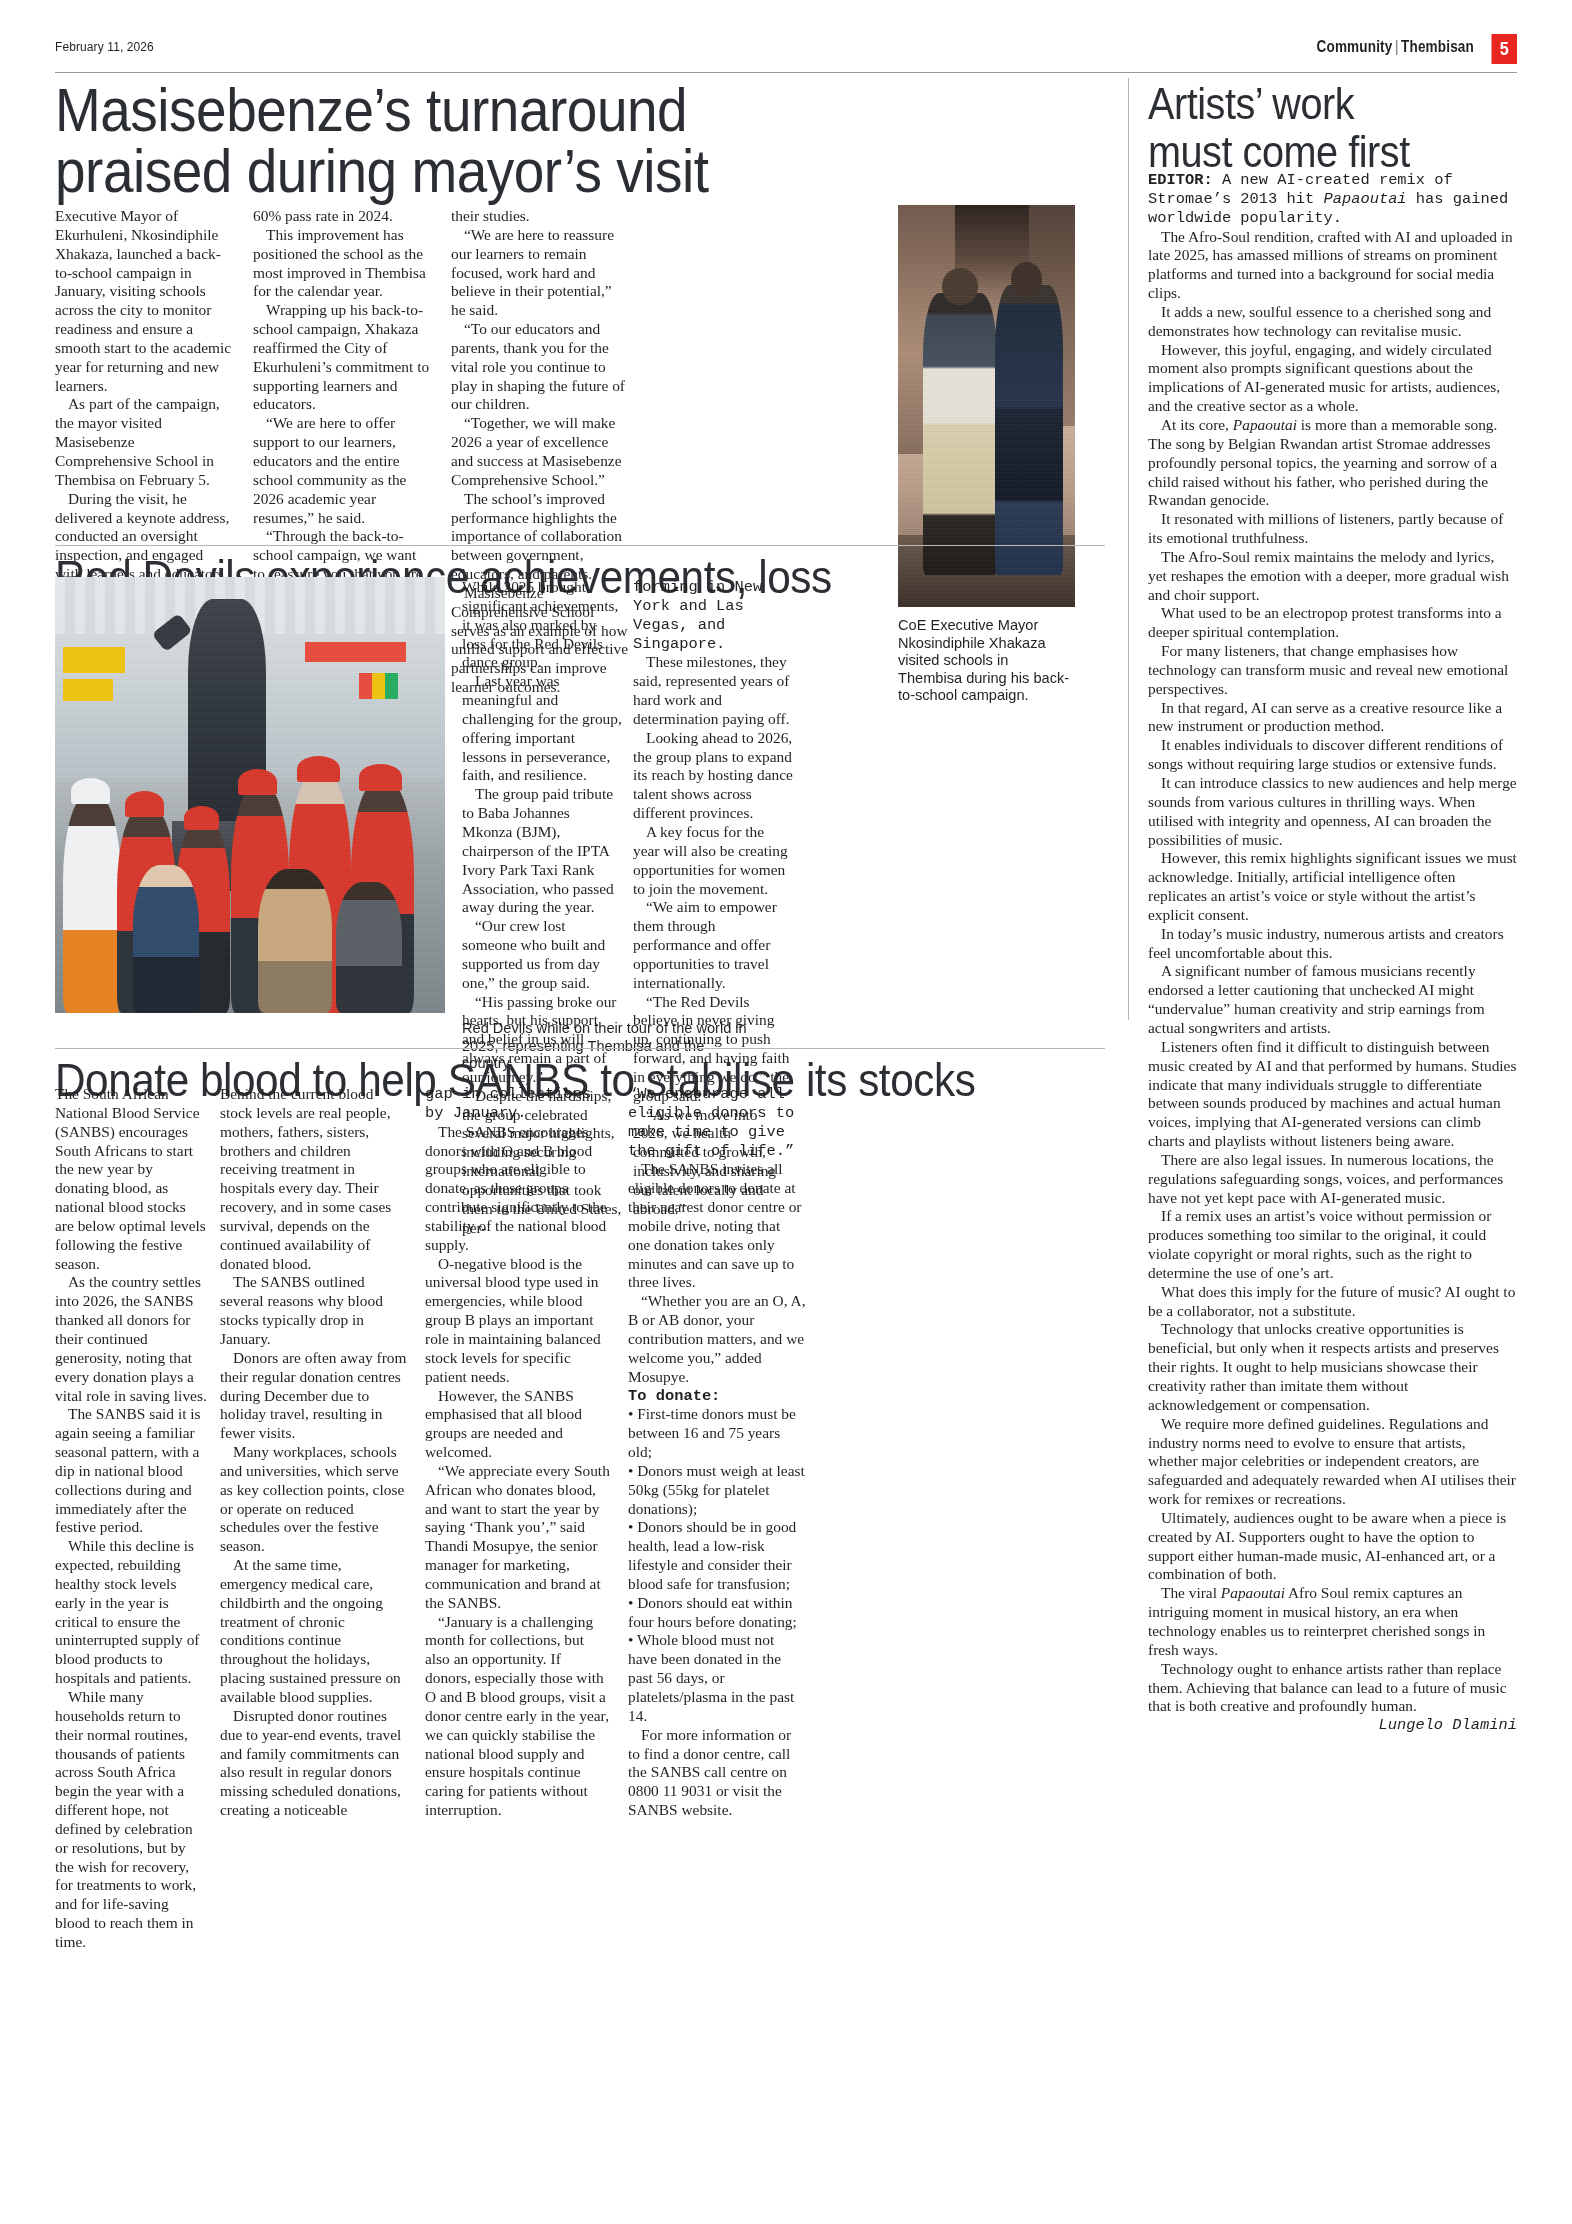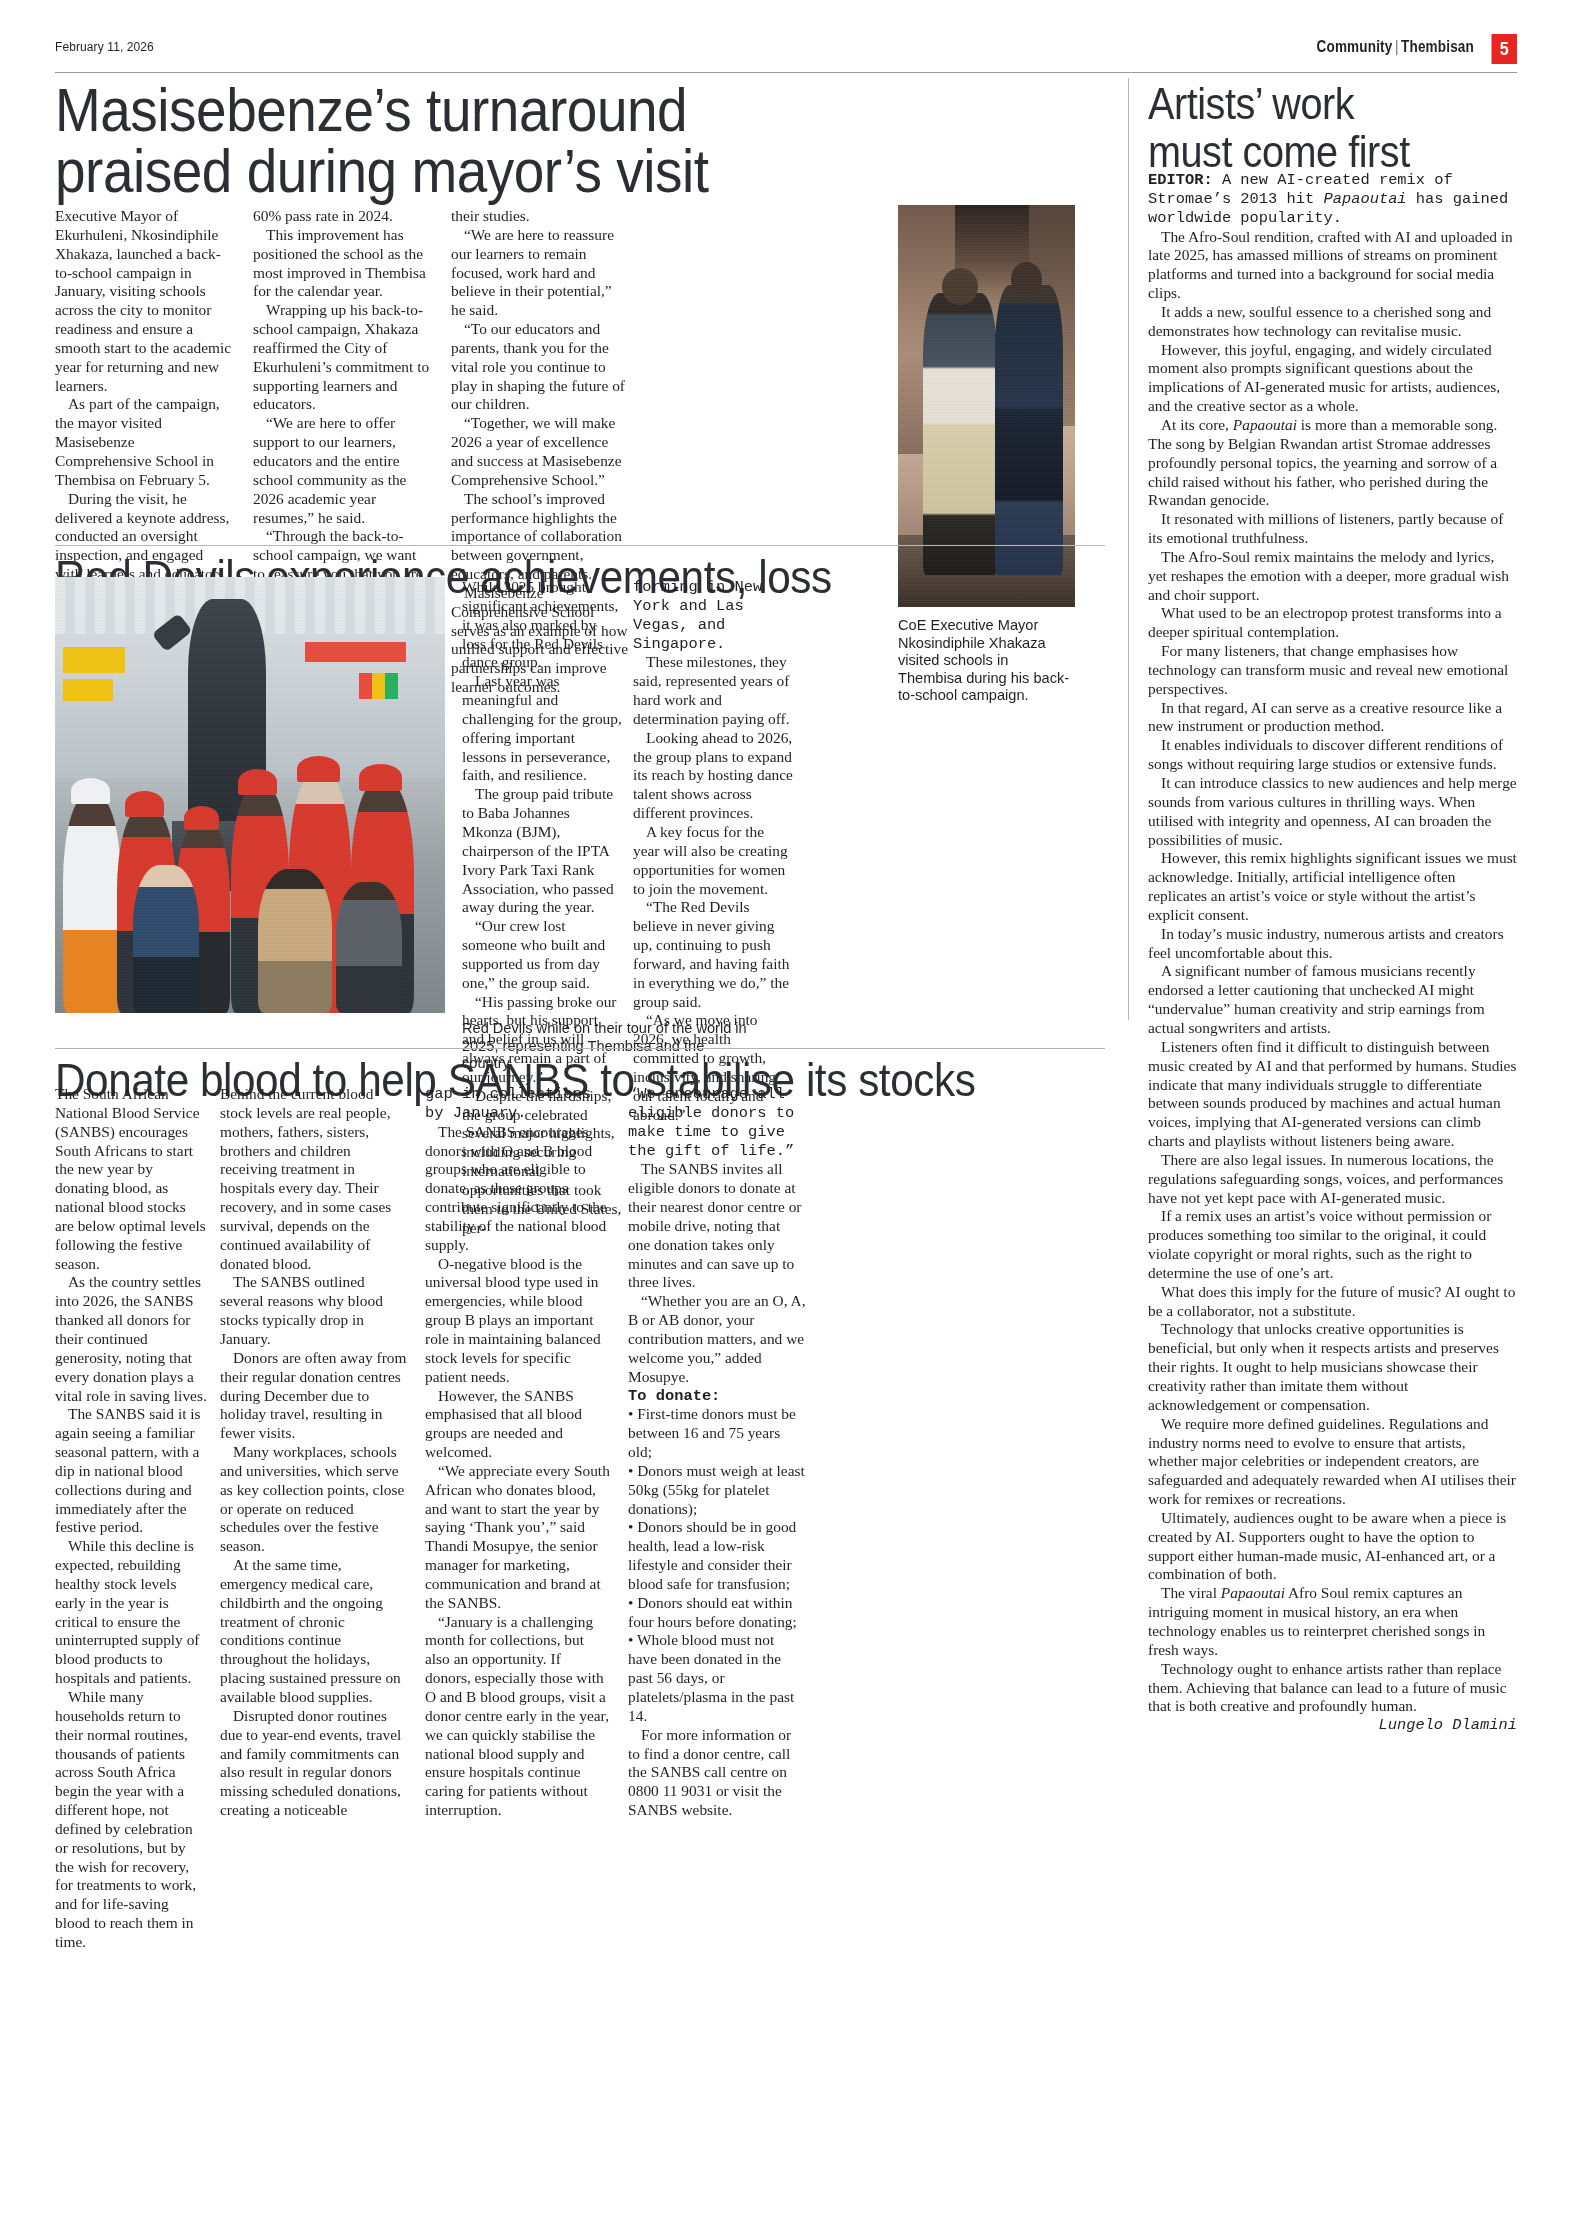--- a/index.html
+++ b/index.html
@@ -272,20 +272,21 @@
     <p>The group paid tribute to Baba Johannes Mkonza (BJM), chairperson of the IPTA Ivory Park Taxi Rank Association, who passed away during the year.</p>
     <p>“Our crew lost someone who built and supported us from day one,” the group said.</p>
     <p>“His passing broke our hearts, but his support and belief in us will always remain a part of our journey.”</p>
     <p>Despite the hardships, the group celebrated several major highlights, including securing international opportunities that took them to the United States, per-</p>
   </div>
   <div class="col" style="left:633px; top:578px; width:160px;">
     <p class="noind">forming in New York and Las Vegas, and Singapore.</p>
     <p>These milestones, they said, represented years of hard work and determination paying off.</p>
     <p>Looking ahead to 2026, the group plans to expand its reach by hosting dance talent shows across different provinces.</p>
     <p>A key focus for the year will also be creating opportunities for women to join the movement.</p>
+    <p>“We aim to empower them through performance and offer opportunities to travel internationally.</p>
     <p>“The Red Devils believe in never giving up, continuing to push forward, and having faith in everything we do,” the group said.</p>
     <p>“As we move into 2026, we health committed to growth, inclusivity, and sharing our talent locally and abroad.”</p>
   </div>
 
   <div class="sectrule" style="left:55px; top:1048px; width:1050px;"></div>
   <div class="hl" style="position:absolute; left:55px; top:1054px; width:1150px; font-size:47px; line-height:52px;">Donate blood to help SANBS to stabilise its stocks</div>
 
   <div class="col" style="left:55px; top:1085px; width:152px;">
     <p>The South African National Blood Service (SANBS) encourages South Africans to start the new year by donating blood, as national blood stocks are below optimal levels following the festive season.</p>
     <p>As the country settles into 2026, the SANBS thanked all donors for their continued generosity, noting that every donation plays a vital role in saving lives.</p>

